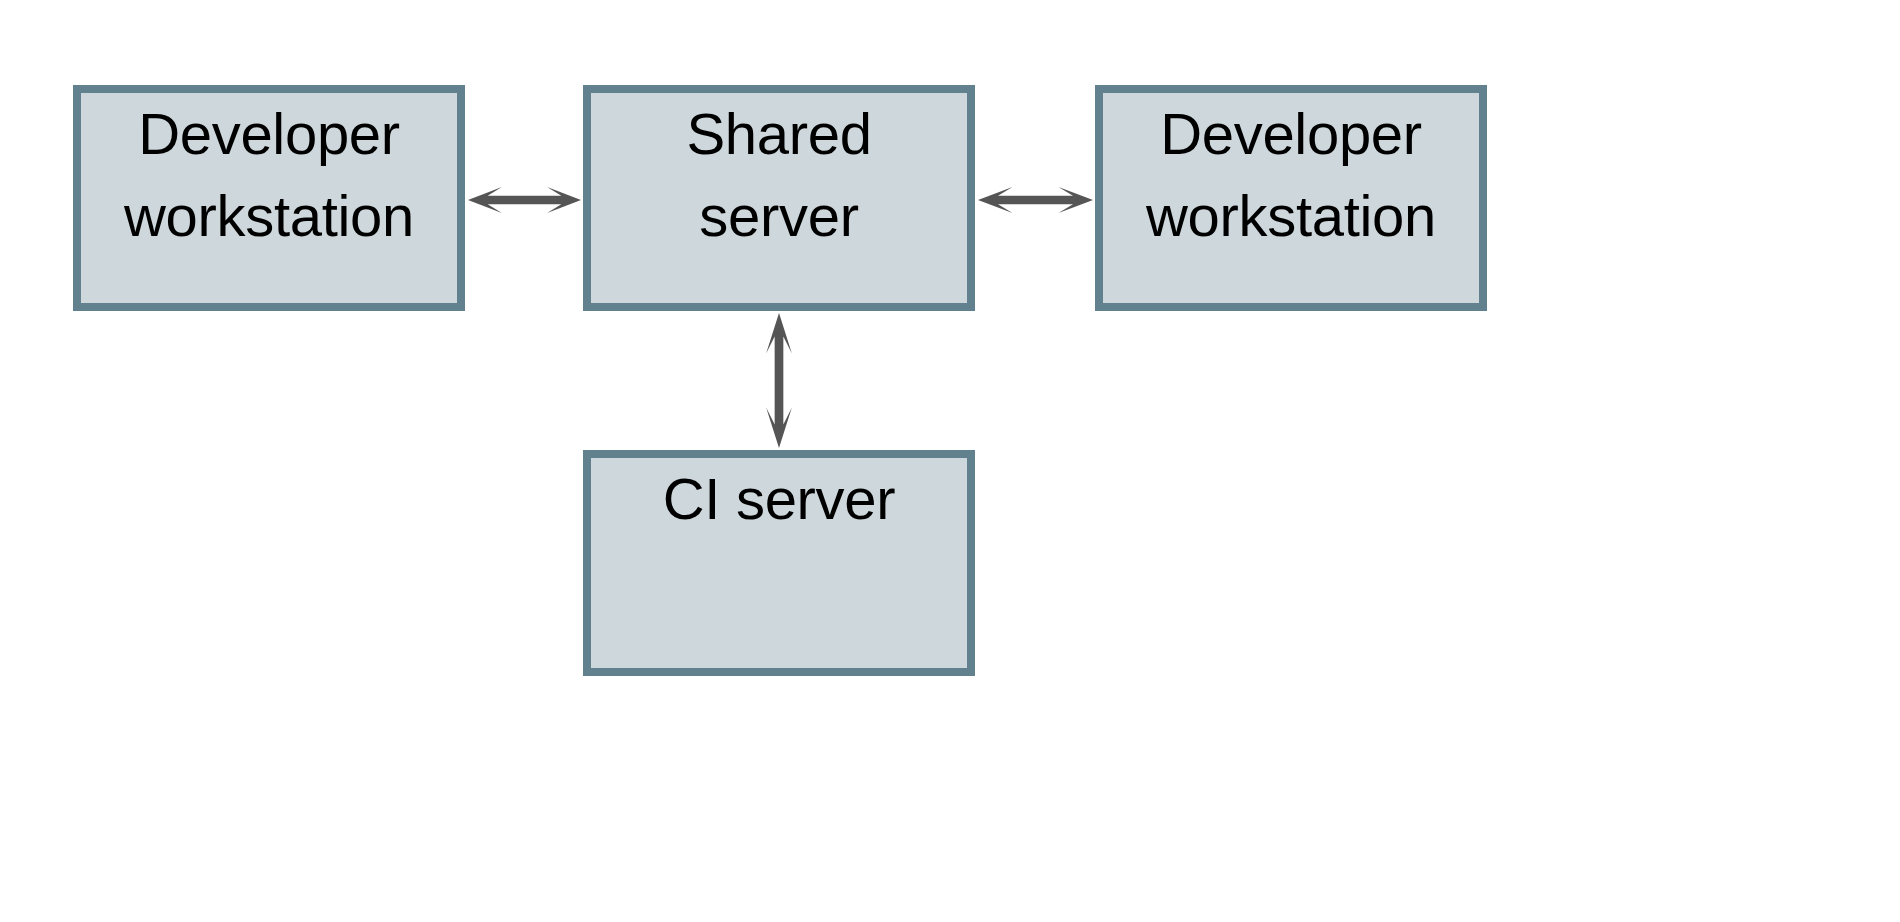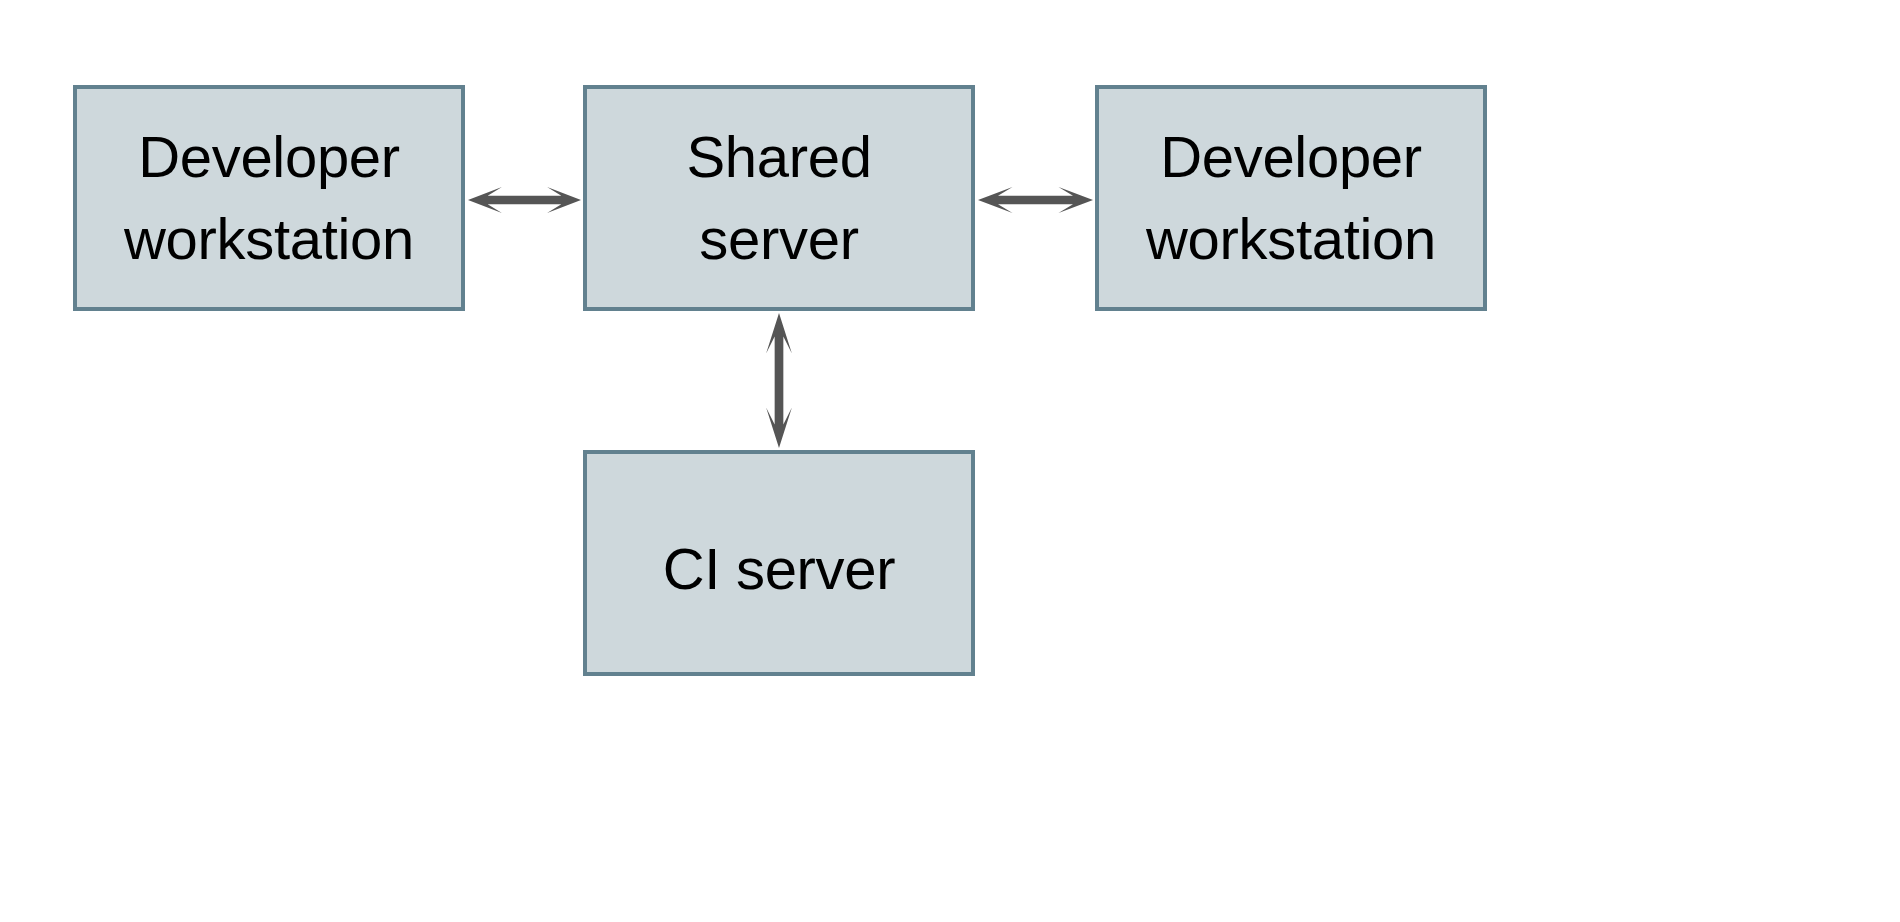--- a/index.html
+++ b/index.html
@@ -18,23 +18,23 @@
     position: relative;
     width: 1900px;
     height: 922px;
     background: #ffffff;
   }
 
   .node-box {
     position: absolute;
     box-sizing: border-box;
     background: #ced8dc;
-    border: 4px solid #000000;
+    border: 8px solid #000000;
     display: flex;
-    align-items: center;
+    align-items: flex-start;
     justify-content: center;
     text-align: center;
   }
 
   .node-label {
     font-family: "Liberation Sans", sans-serif;
     font-size: 58px;
     line-height: 1.42;
     color: #000000;
     font-weight: 400;
@@ -67,21 +67,21 @@
     <span class="node-label" style="color: rgb(0, 0, 0);">Shared
 server</span>
   </div>
 
   <div class="node-box" id="node-2" style="left: 1095px; top: 85px; width: 392px; height: 226px; background: rgb(206, 216, 220); border-color: rgb(98, 129, 143);">
     <span class="node-label" style="color: rgb(0, 0, 0);">Developer
 workstation</span>
   </div>
 
   <div class="node-box" id="node-3" style="left: 583px; top: 450px; width: 392px; height: 226px; background: rgb(206, 216, 220); border-color: rgb(98, 129, 143);">
-    <span class="node-label" style="color: rgb(0, 0, 0); margin-top: 12px;">CI server</span>
+    <span class="node-label" style="color: rgb(0, 0, 0);">CI server</span>
   </div>
 
   <div class="connector" id="conn-0" style="left: 468px; top: 186px; width: 113px; height: 28px;">
     <svg width="113" height="28" viewBox="0 0 113 28">
         <path d="M 0 14 L 33.9 1.1199999999999992 L 19.662 9.66 L 93.338 9.66 L 79.1 1.1199999999999992 L 113 14 L 79.1 26.880000000000003 L 93.338 18.34 L 19.662 18.34 L 33.9 26.880000000000003 Z" fill="#555555"></path>
       </svg>
   </div>
 
   <div class="connector" id="conn-1" style="left: 978px; top: 186px; width: 115px; height: 28px;">
     <svg width="115" height="28" viewBox="0 0 115 28">

